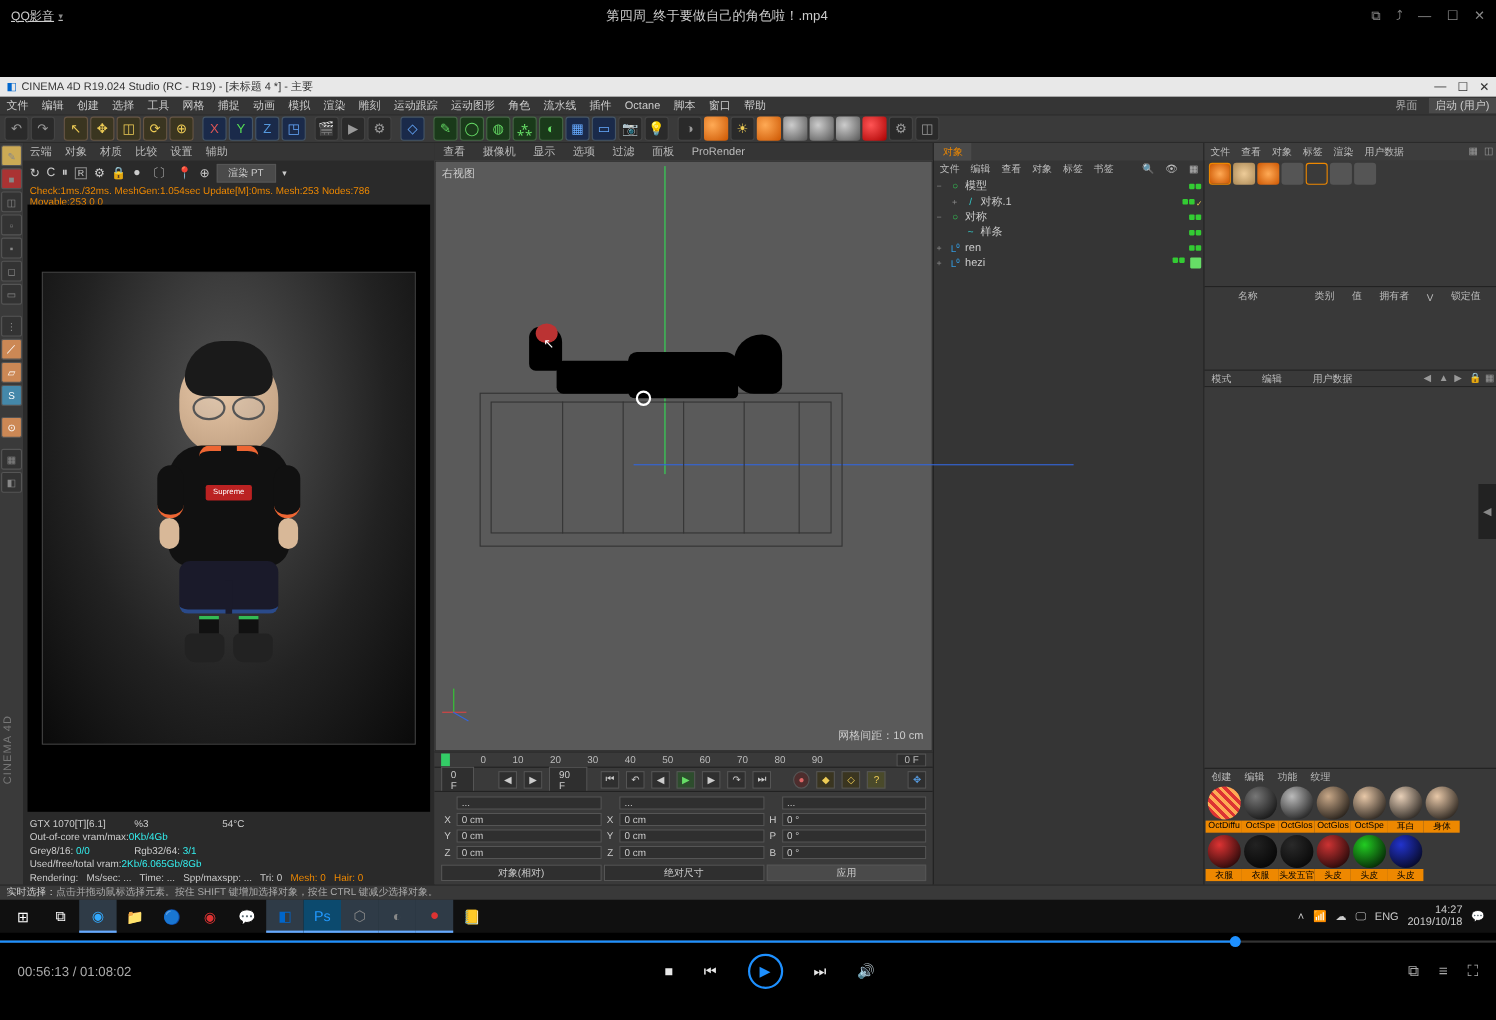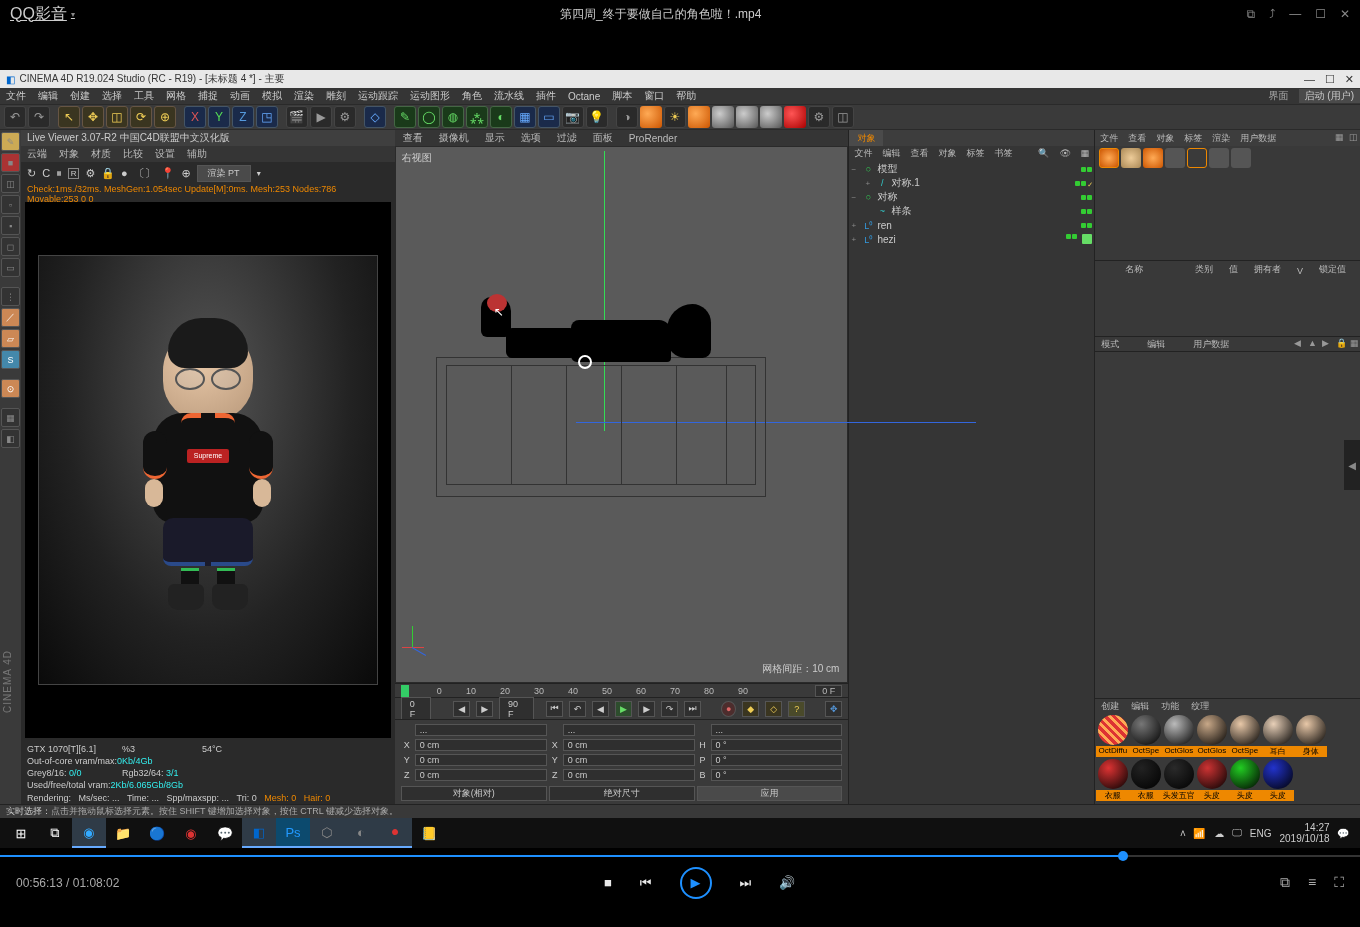--- a/index.html
+++ b/index.html
@@ -1,20 +1,20 @@
 <!DOCTYPE html>
 <html><head>
 <meta charset="utf-8">
 <style>
 * { margin: 0; padding: 0; box-sizing: border-box; font-family: "Microsoft YaHei", Arial, sans-serif; }
 body { background: #000; width: 1360px; height: 927px; overflow: hidden; color: #aaa; font-size: 10px; }
 
 
 .qq-titlebar { height: 28px; background: #000; display: flex; align-items: center; padding: 0 10px; }
-.qq-title-left { font-size: 16px; color: #ccc; display: flex; align-items: center; gap: 4px; text-decoration: underline; }
+.qq-title-left { font-size: 11px; color: #ccc; display: flex; align-items: center; gap: 4px; text-decoration: underline; }
 .qq-title-left::after { content: "▾"; font-size: 8px; color: #888; }
 .qq-title-center { flex: 1; text-align: center; font-size: 12px; color: #ccc; }
 .qq-title-right { display: flex; gap: 14px; color: #888; font-size: 12px; }
 .qq-title-right span { cursor: pointer; }
 
 
 .video-area { height: 824px; background: #000; position: relative; }
 
 
 .c4d { position: absolute; top: 42px; left: 0; right: 0; height: 748px; background: #3a3a3a; }
@@ -330,21 +330,20 @@
         <div class="lt-btn lt-orange">▱</div>
         <div class="lt-btn lt-blue-s">S</div>
         <div style="height:6px"></div>
         <div class="lt-btn lt-orange">⊙</div>
         <div style="height:6px"></div>
         <div class="lt-btn lt-grid">▦</div>
         <div class="lt-btn">◧</div>
       </div>
 
       <div class="render-panel">
-        <div class="rp-header">Live Viewer 3.07-R2 中国C4D联盟中文汉化版</div>
         <div class="rp-tabbar" id="lv-tabs">
             <span>云端</span>
             <span>对象</span>
             <span>材质</span>
             <span>比较</span>
             <span>设置</span>
             <span>辅助</span>
           </div>
         <div class="rp-toolbar">
           <span>↻</span>

